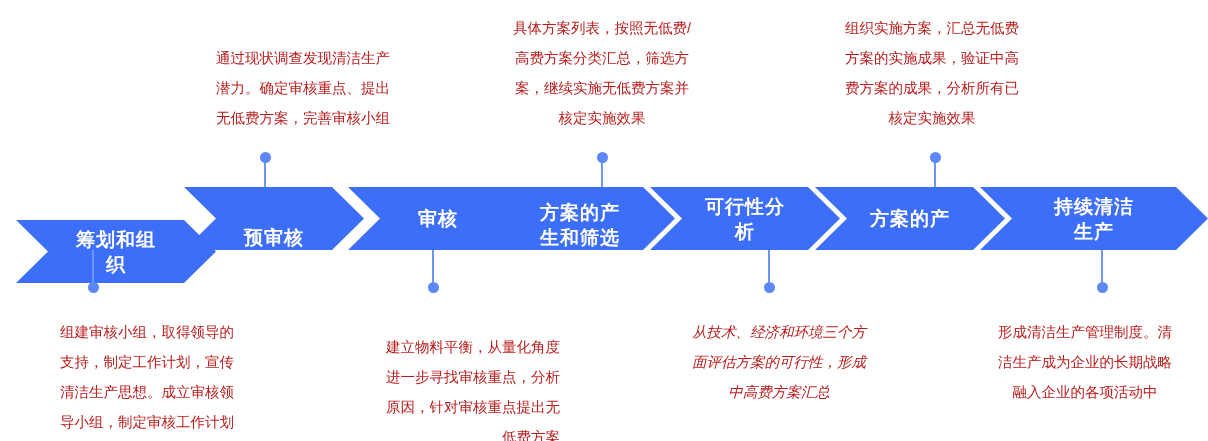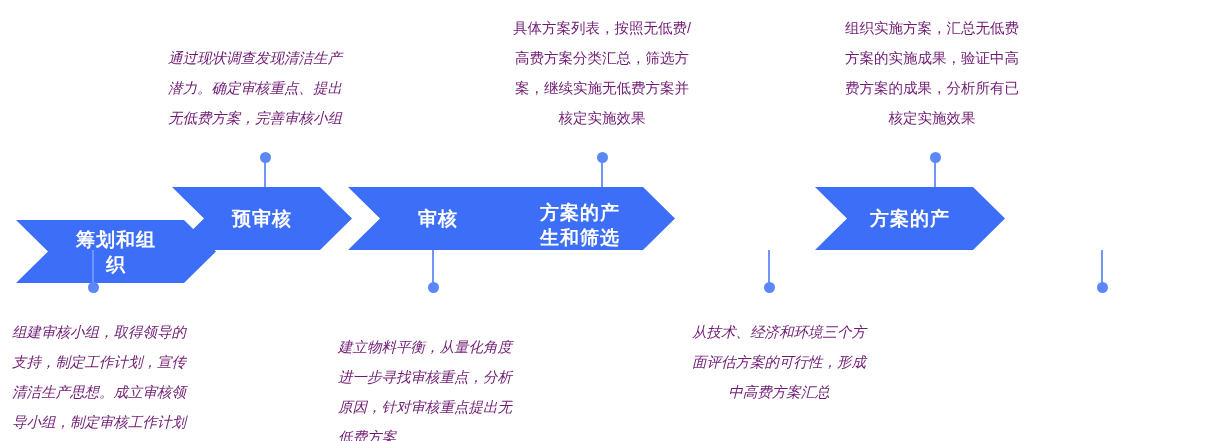--- a/index.html
+++ b/index.html
@@ -44,26 +44,26 @@
     clip-path:polygon(0 0, calc(100% - 32px) 0, 100% 50%, calc(100% - 32px) 100%, 0 100%, 32px 50%);
   }
 
   
   .conn{position:absolute;width:2px;background:#6d95fa;}
   .dot{position:absolute;width:11px;height:11px;border-radius:50%;background:#5b87f9;}
 
   
   .note{
     position:absolute;
-    color:#701a75;
+    color:#b91c1c;
     font-size:14.5px;
     line-height:30px;
     white-space:pre-line;
   }
-  .note.right{font-style:italic;}
+  .note.right{text-align:right;}
   .note.center{text-align:center;}
 </style>
 </head>
 <body>
 
 <div id="stage">
 
   <div class="note right" style="left:168px;top:43px;width:222px;">通过现状调查发现清洁生产
 潜力。确定审核重点、提出
 无低费方案，完善审核小组</div>
@@ -85,38 +85,46 @@
   <div class="dot" style="left:597px;top:152px;"></div>
 
   <div class="conn" style="left:934px;top:158px;height:30px;"></div>
   <div class="dot" style="left:930px;top:152px;"></div>
 
   <div class="chevron c-first" style="left:16px;width:200px;margin-top:33px;">
     <span class="lbl">筹划和组
 织</span>
   </div>
 
-  <div class="chevron c-mid" style="left:172px;width:180px;">
+  <div class="chevron c-mid" style="left:184px;width:180px;align-items:flex-end;">
     <span class="lbl">预审核</span>
   </div>
 
   <div class="chevron c-mid" style="left:348px;width:180px;">
     <span class="lbl">审核</span>
   </div>
 
   <div class="chevron c-mid" style="left:485px;width:190px;align-items:flex-end;">
     <span class="lbl">方案的产
 生和筛选</span>
   </div>
 
+  <div class="chevron c-mid" style="left:650px;width:190px;">
+    <span class="lbl">可行性分
+析</span>
+  </div>
 
   <div class="chevron c-mid" style="left:815px;width:190px;">
     <span class="lbl">方案的产</span>
   </div>
 
+  <div class="chevron c-last" style="left:980px;width:228px;">
+    <span class="lbl">持续清洁
+生产</span>
+  </div>
 
   <div class="conn" style="left:92px;top:250px;height:36px;"></div>
   <div class="dot" style="left:88px;top:282px;"></div>
 
   <div class="conn" style="left:432px;top:250px;height:36px;"></div>
   <div class="dot" style="left:428px;top:282px;"></div>
 
   <div class="conn" style="left:768px;top:250px;height:36px;"></div>
   <div class="dot" style="left:764px;top:282px;"></div>
 
@@ -130,14 +138,17 @@
 
   <div class="note right" style="left:338px;top:332px;width:222px;">建立物料平衡，从量化角度
 进一步寻找审核重点，分析
 原因，针对审核重点提出无
 低费方案</div>
 
   <div class="note center" style="left:668px;top:317px;width:222px;font-style:italic;">从技术、经济和环境三个方
 面评估方案的可行性，形成
 中高费方案汇总</div>
 
+  <div class="note center" style="left:972px;top:317px;width:226px;">形成清洁生产管理制度。清
+洁生产成为企业的长期战略
+融入企业的各项活动中</div>
 
 </div>
 
 </body></html>

